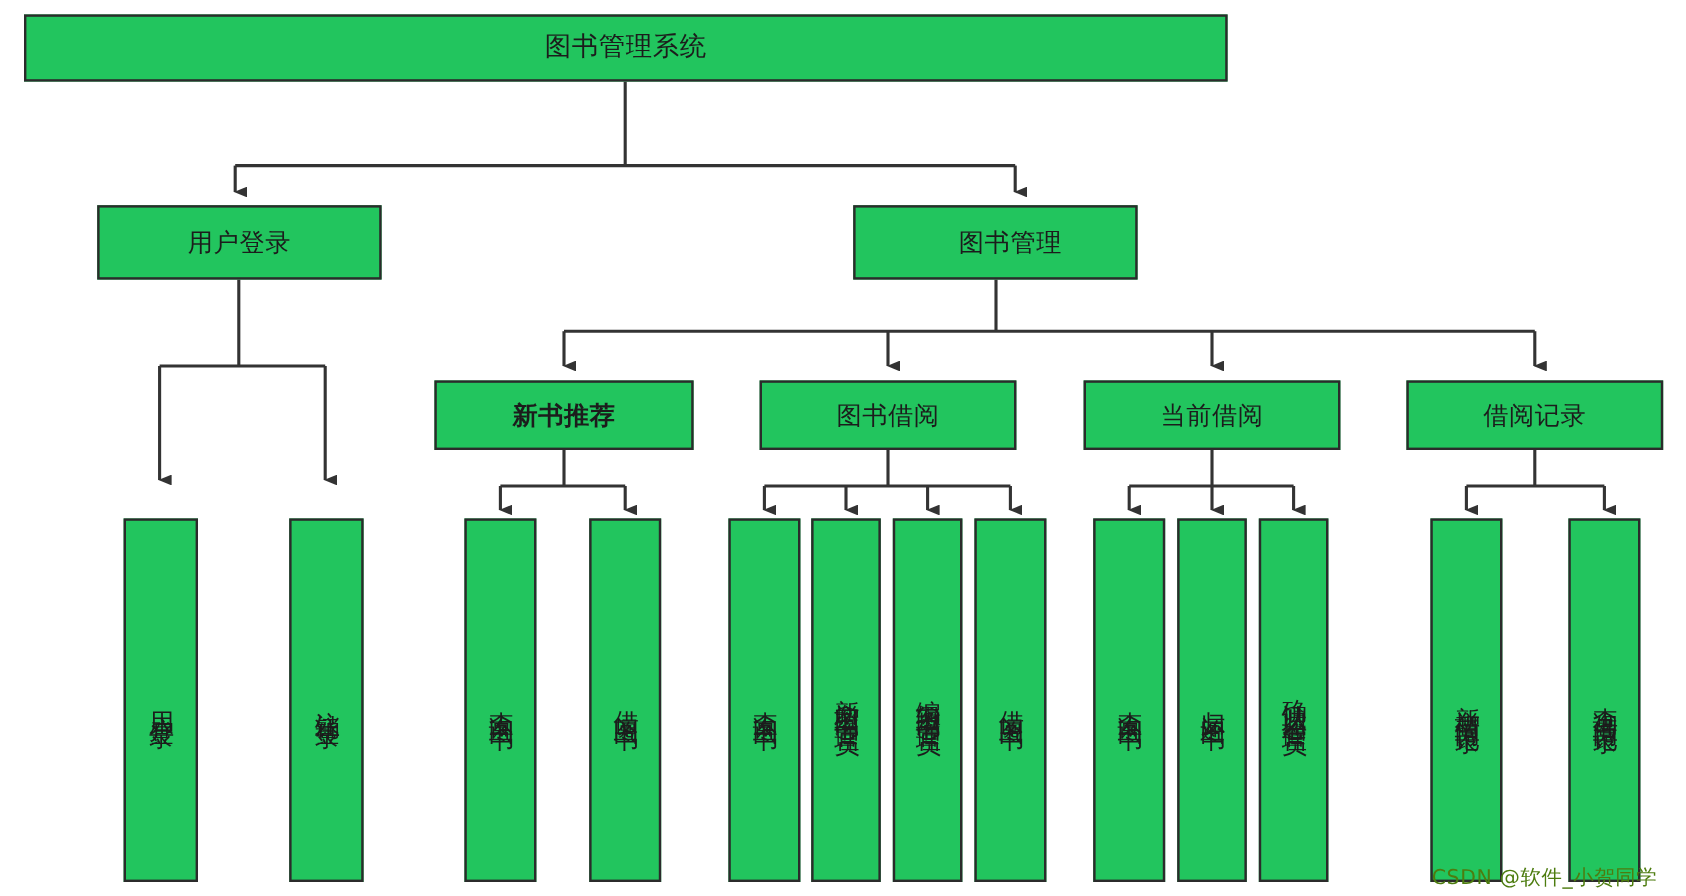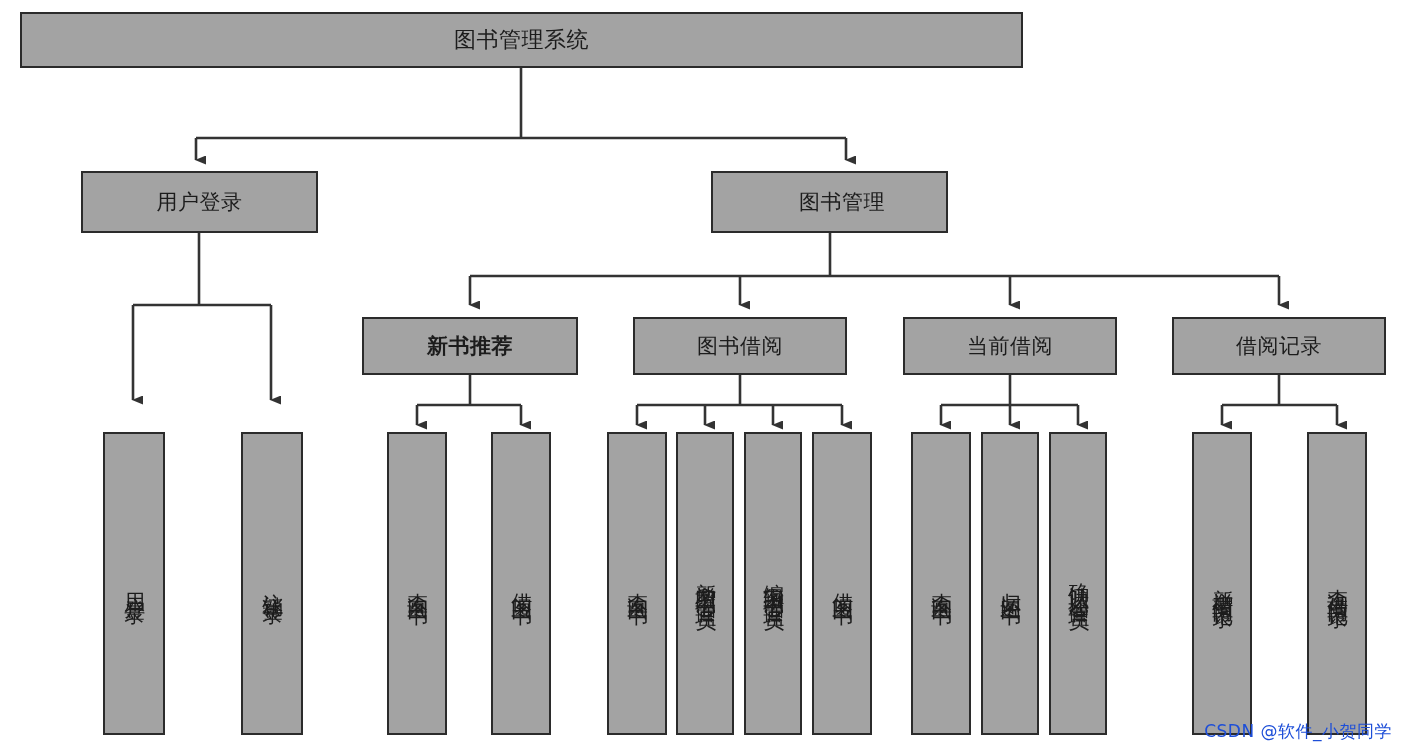--- a/index.html
+++ b/index.html
@@ -20,21 +20,21 @@
     position: absolute;
     left: 0;
     top: 0;
     width: 1405px;
     height: 747px;
     pointer-events: none;
   }
   .node {
     position: absolute;
     box-sizing: border-box;
-    background: #a3a3a3;
+    background: #22c55e;
     border: 2.5px solid #2b2b2b;
     display: flex;
     align-items: center;
     justify-content: center;
     z-index: 2;
   }
   .node-label {
     color: #1c1c1c;
     line-height: 1.18;
     text-align: center;
@@ -58,24 +58,24 @@
     writing-mode: vertical-rl;
     text-orientation: upright;
     font-size: 21px;
     line-height: 1.02;
     letter-spacing: 4px;
     max-height: 100%;
     white-space: nowrap;
   }
   .watermark {
     position: absolute;
-    right: 13px;
+    right: 24px;
     bottom: 4px;
     font-size: 17px;
-    color: #1d4ed8;
+    color: #4d7c0f;
     z-index: 5;
     white-space: nowrap;
     letter-spacing: 0.5px;
   }
 </style>
 </head>
 <body>
 
 <div id="diagram-root">
 

